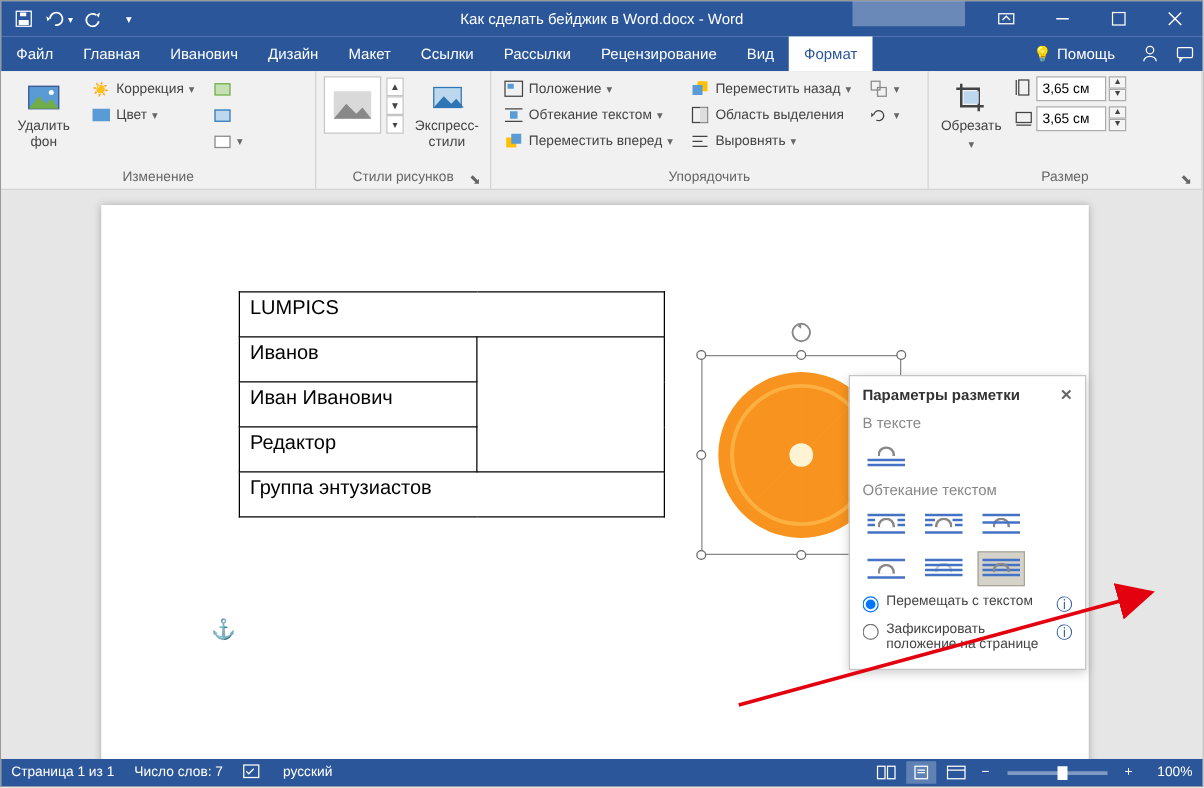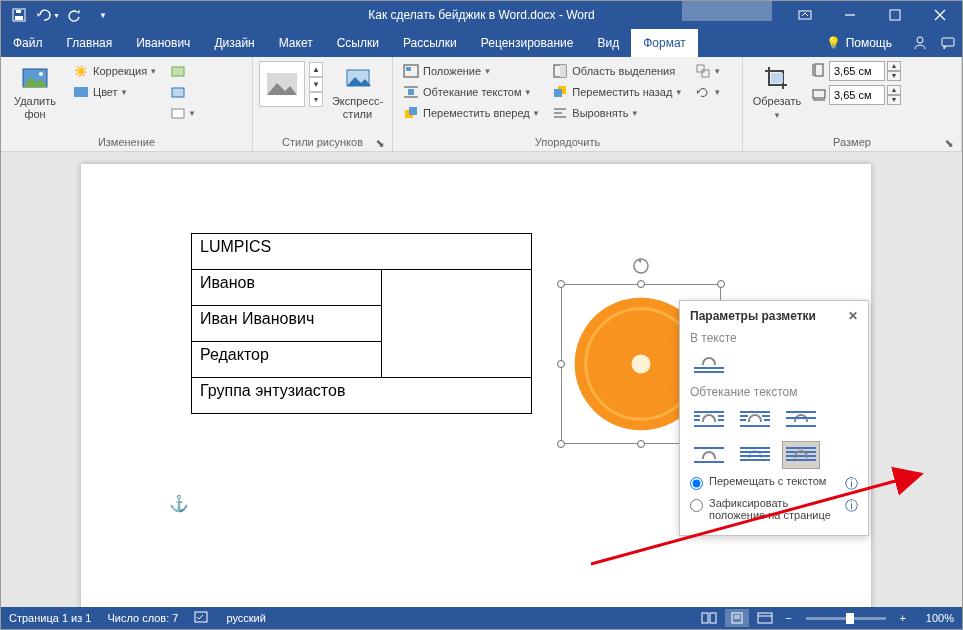--- a/index.html
+++ b/index.html
@@ -279,37 +279,37 @@
               <span class="ic">
                 <svg width="16" height="16">
                   <rect x="2" y="5" width="8" height="8" fill="#ffc000"></rect>
                   <rect x="6" y="2" width="8" height="8" fill="#5b9bd5"></rect>
                 </svg>
               </span>
               <span>Переместить вперед</span>
             </div>
         </div>
         <div class="col-btns">
+          <div class="row-btn dd-arrow">
+              <span class="ic">
+                <svg width="16" height="16">
+                  <rect x="6" y="2" width="8" height="8" fill="#ffc000"></rect>
+                  <rect x="2" y="5" width="8" height="8" fill="#5b9bd5"></rect>
+                </svg>
+              </span>
+              <span>Переместить назад</span>
+            </div>
           <div class="row-btn">
               <span class="ic">
                 <svg width="16" height="16">
                   <rect x="2" y="2" width="12" height="12" fill="none" stroke="#444"></rect>
                   <rect x="8" y="2" width="6" height="12" fill="#ddd"></rect>
                 </svg>
               </span>
               <span>Область выделения</span>
-            </div>
-          <div class="row-btn dd-arrow">
-              <span class="ic">
-                <svg width="16" height="16">
-                  <rect x="6" y="2" width="8" height="8" fill="#ffc000"></rect>
-                  <rect x="2" y="5" width="8" height="8" fill="#5b9bd5"></rect>
-                </svg>
-              </span>
-              <span>Переместить назад</span>
             </div>
           <div class="row-btn dd-arrow">
               <span class="ic">
                 <svg width="16" height="16">
                   <line x1="2" y1="4" x2="14" y2="4" stroke="#444"></line>
                   <line x1="2" y1="8" x2="10" y2="8" stroke="#444"></line>
                   <line x1="2" y1="12" x2="14" y2="12" stroke="#444"></line>
                 </svg>
               </span>
               <span>Выровнять</span>

